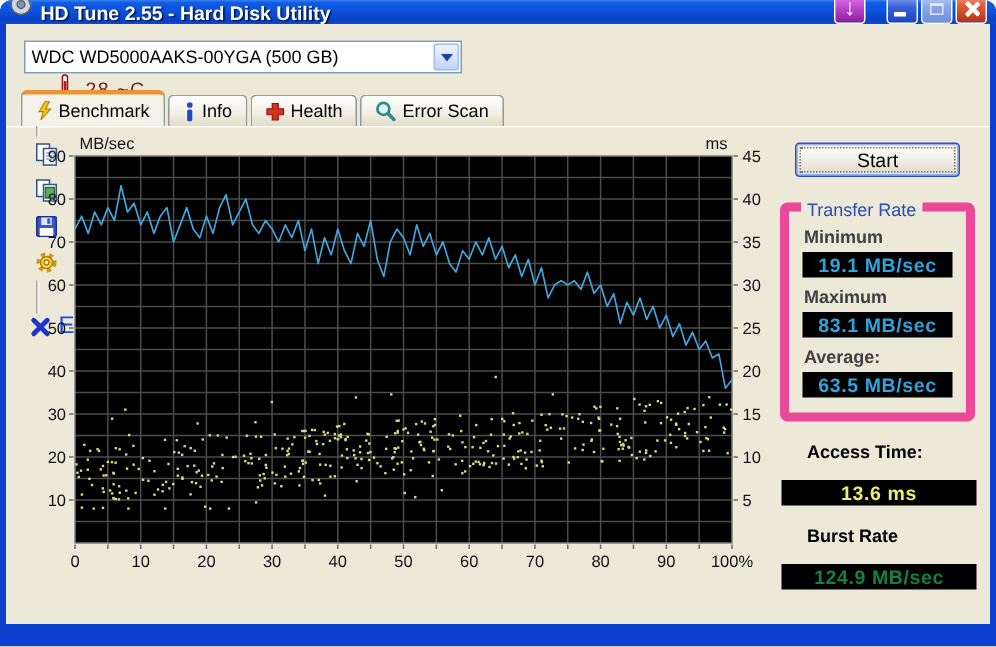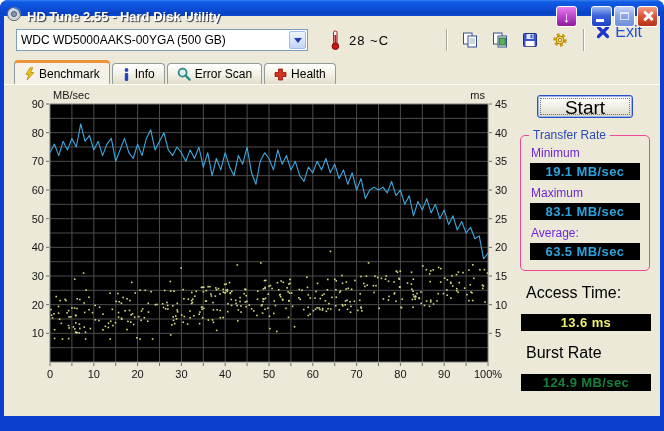--- a/index.html
+++ b/index.html
@@ -10,21 +10,21 @@
     border-radius:8px 8px 0 0;
     padding:0 4px 4px 4px;
     font-family:"Liberation Sans","DejaVu Sans",sans-serif;
     position:relative;
   }
   
   .titlebar{
     height:14px;margin:0 -4px;padding:16px 6px 0 6px;
     border-radius:8px 8px 0 0;
     background:linear-gradient(180deg,#3a80f0 0%,#0f5be4 12%,#0d51dc 45%,#0941c4 85%,#0c4ad2 100%);
-    display:flex;align-items:center;
+    display:flex;align-items:flex-end;
   }
   .titlebar .title{
     color:#fff;font-size:13px;font-weight:bold;margin-left:5px;
     text-shadow:1px 1px 1px rgba(0,0,20,.8);
     flex:1;white-space:nowrap;overflow:hidden;
   }
   .tb-btn{
     width:21px;height:21px;border-radius:3px;border:1px solid #fff;
     margin-left:2px;display:flex;align-items:center;justify-content:center;
     position:relative;flex:0 0 auto;
@@ -38,34 +38,34 @@
   .glyph-max{width:9px;height:8px;border:1px solid #eef2ff;border-top:2px solid #eef2ff;opacity:.85;}
   .glyph-x{position:relative;width:12px;height:12px;}
   .glyph-x::before,.glyph-x::after{
     content:"";position:absolute;left:5px;top:0;width:2.5px;height:12px;background:#fff;border-radius:1px;
   }
   .glyph-x::before{transform:rotate(45deg);}
   .glyph-x::after{transform:rotate(-45deg);}
   
   .body{background:#ECE9D8;height:400px;overflow:hidden;}
   
-  .toolbar{display:flex;align-items:center;padding:11px 10px 5px 12px;height:42px;}
+  .toolbar{display:flex;align-items:flex-start;padding:11px 10px 5px 12px;height:42px;flex-direction:column;}
   .combo{
     width:292px;height:22px;background:#fff;border:1px solid #7F9DB9;
     display:flex;align-items:center;font-size:12px;color:#000;padding-left:4px;
   }
   .combo .combo-text{flex:1;white-space:nowrap;overflow:hidden;}
   .combo-btn{
     width:17px;height:18px;margin:1px;border:1px solid #9ebcf0;border-radius:2px;
     background:linear-gradient(180deg,#eef4fe,#c2d4f8);
     display:flex;align-items:center;justify-content:center;
   }
   .combo-btn .chev{width:0;height:0;border-left:4px solid transparent;border-right:4px solid transparent;border-top:5px solid #1f3fae;}
   .temp-wrap{display:flex;align-items:center;margin-left:22px;}
-  .temp-text{font-size:13px;color:#000000;margin-left:8px;letter-spacing:1px;}
+  .temp-text{font-size:13px;color:#7f1d1d;margin-left:8px;letter-spacing:1px;}
   .tool-sep{width:1px;height:22px;background:#aca899;box-shadow:1px 0 0 #fff;margin:0 8px;flex:0 0 auto;}
   .tool-spacer{flex:1;}
   .tool-btn{width:24px;height:24px;display:flex;align-items:center;justify-content:center;flex:0 0 auto;margin:0 3px;}
   .exit-btn{display:flex;align-items:center;margin:0 8px 16px 4px;font-size:16px;color:#1d4ed8;}
   .exit-btn svg{margin-right:5px;}
   
   .tabs{display:flex;align-items:flex-end;padding:2px 0 0 10px;height:26px;box-shadow:0 1px 0 #fffdf5;}
   .tab{
     display:flex;align-items:center;gap:4px;
     height:21px;padding:0 9px;margin-right:2px;
@@ -78,45 +78,45 @@
     border-top:3px solid #ED9438;z-index:2;
   }
   .tab .ticon{display:flex;align-items:center;}
   
   .content{display:flex;padding:4px 6px 0 6px;justify-content:space-between;}
   .chart-wrap{width:502px;flex:0 0 auto;}
   svg text{font-family:"Liberation Sans","DejaVu Sans",sans-serif;font-size:11px;fill:#141414;}
   
   .side{flex:1;margin-left:4px;padding:0 4px;}
   .start-btn{
-    display:block;width:96px;height:23px;margin:7px auto 0 auto;
+    display:block;width:110px;height:23px;margin:7px auto 0 auto;
     border:1px solid #2a50c8;border-radius:3px;
     background:linear-gradient(180deg,#ffffff,#f2f1ea 45%,#dcd8c8);
     box-shadow:0 0 0 1px #9cb4ec inset;
-    font-size:19px;color:#000;font-family:inherit;
+    font-size:13px;color:#000;font-family:inherit;
     outline:1px dotted #777;outline-offset:-4px;
   }
   .groupbox{
-    margin-top:17px;border:1px solid #ec4899;border-radius:5px;
+    margin-top:17px;border:6px solid #ec4899;border-radius:5px;
     padding:6px 9px 10px 9px;position:relative;
   }
   .groupbox .legend{
     position:absolute;top:-8px;left:8px;background:#ECE9D8;
     padding:0 4px;font-size:12px;color:#2b4bb5;
   }
-  .fld-label{font-size:12px;color:#6d28d9;margin:6px 0 3px 1px;}
+  .fld-label{font-size:12px;color:#404040;margin:6px 0 3px 1px;font-weight:bold;}
   .fld-label.first{margin-top:4px;}
   .value-field{
     height:17px;background:#000;display:flex;align-items:center;justify-content:center;
     font-size:13px;font-weight:bold;letter-spacing:.4px;width:100%;
   }
   .v-blue{color:#2fa3dc;}
   .v-yellow{color:#eded70;}
   .v-white{color:#15803d;}
-  .side-label{font-size:16px;color:#000;margin:13px 0 4px 6px;}
+  .side-label{font-size:12px;color:#000;margin:13px 0 4px 18px;font-weight:bold;}
   .side-field{margin:12px 1px;}
 </style>
 </head>
 <body>
 
 <div class="window">
 
   <div class="titlebar">
     <span>
       <svg width="16" height="16" viewBox="0 0 16 16">
@@ -210,34 +210,34 @@
         <span class="ticon">
           <svg width="9" height="13" viewBox="0 0 9 13">
               <circle cx="4.5" cy="2" r="1.9" fill="#2247c4"></circle>
               <rect x="2.8" y="5" width="3.4" height="8" rx="1.2" fill="#2247c4"></rect>
             </svg>
         </span>
         <span>Info</span>
       </div>
       <div class="tab">
         <span class="ticon">
+          <svg width="13" height="13" viewBox="0 0 13 13">
+              <path d="M4.5 1 h4 v3.5 H12 v4 H8.5 V12 h-4 V8.5 H1 v-4 h3.5 Z" fill="#d63222" stroke="#8c1408" stroke-width="0.8"></path>
+            </svg>
+        </span>
+        <span>Health</span>
+      </div>
+      <div class="tab">
+        <span class="ticon">
           <svg width="14" height="14" viewBox="0 0 14 14">
               <circle cx="5.6" cy="5.6" r="4" fill="#dff0ee" stroke="#2e8b8b" stroke-width="1.8"></circle>
               <line x1="8.7" y1="8.7" x2="12.6" y2="12.6" stroke="#2e8b8b" stroke-width="2.4" stroke-linecap="round"></line>
             </svg>
         </span>
         <span>Error Scan</span>
-      </div>
-      <div class="tab">
-        <span class="ticon">
-          <svg width="13" height="13" viewBox="0 0 13 13">
-              <path d="M4.5 1 h4 v3.5 H12 v4 H8.5 V12 h-4 V8.5 H1 v-4 h3.5 Z" fill="#d63222" stroke="#8c1408" stroke-width="0.8"></path>
-            </svg>
-        </span>
-        <span>Health</span>
       </div>
     </div>
 
     <div class="content">
 
       <div class="chart-wrap">
         <svg id="chart-svg" width="500" height="296" viewBox="0 0 500 296">
             <rect x="40" y="16" width="438" height="258" fill="#000000"></rect>
             <line x1="61.9" y1="16" x2="61.9" y2="274" stroke="#4c4c4c" stroke-width="1"></line>
             <line x1="83.8" y1="16" x2="83.8" y2="274" stroke="#4c4c4c" stroke-width="1"></line>

